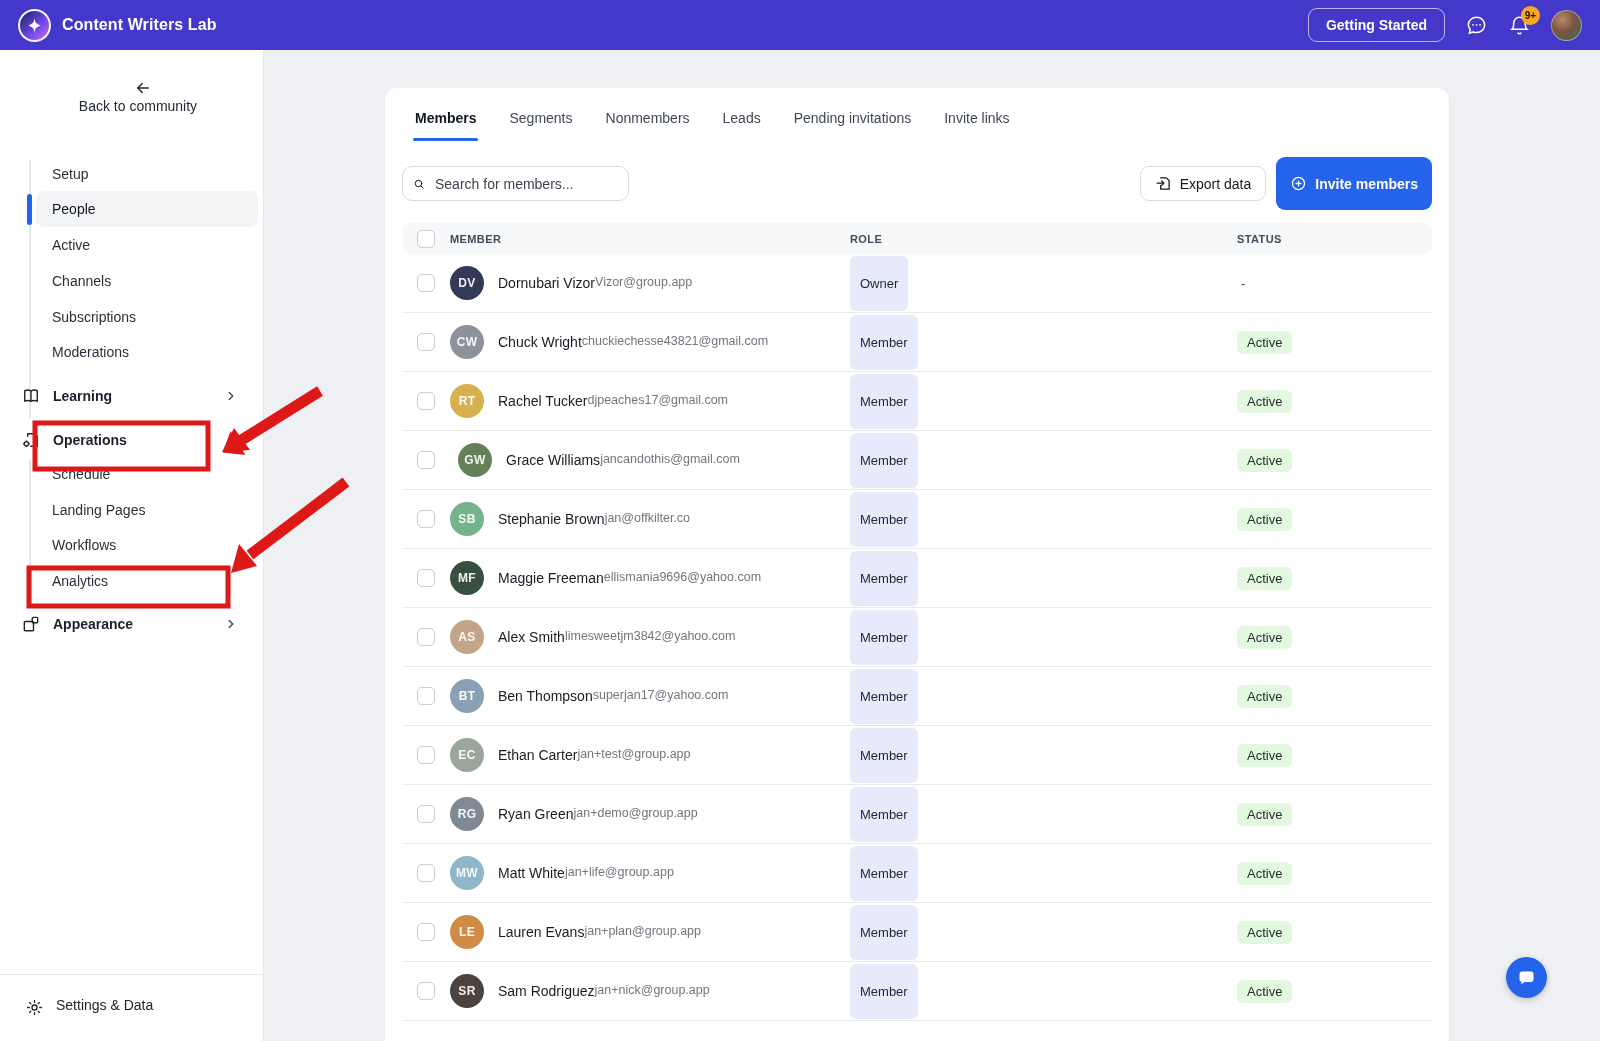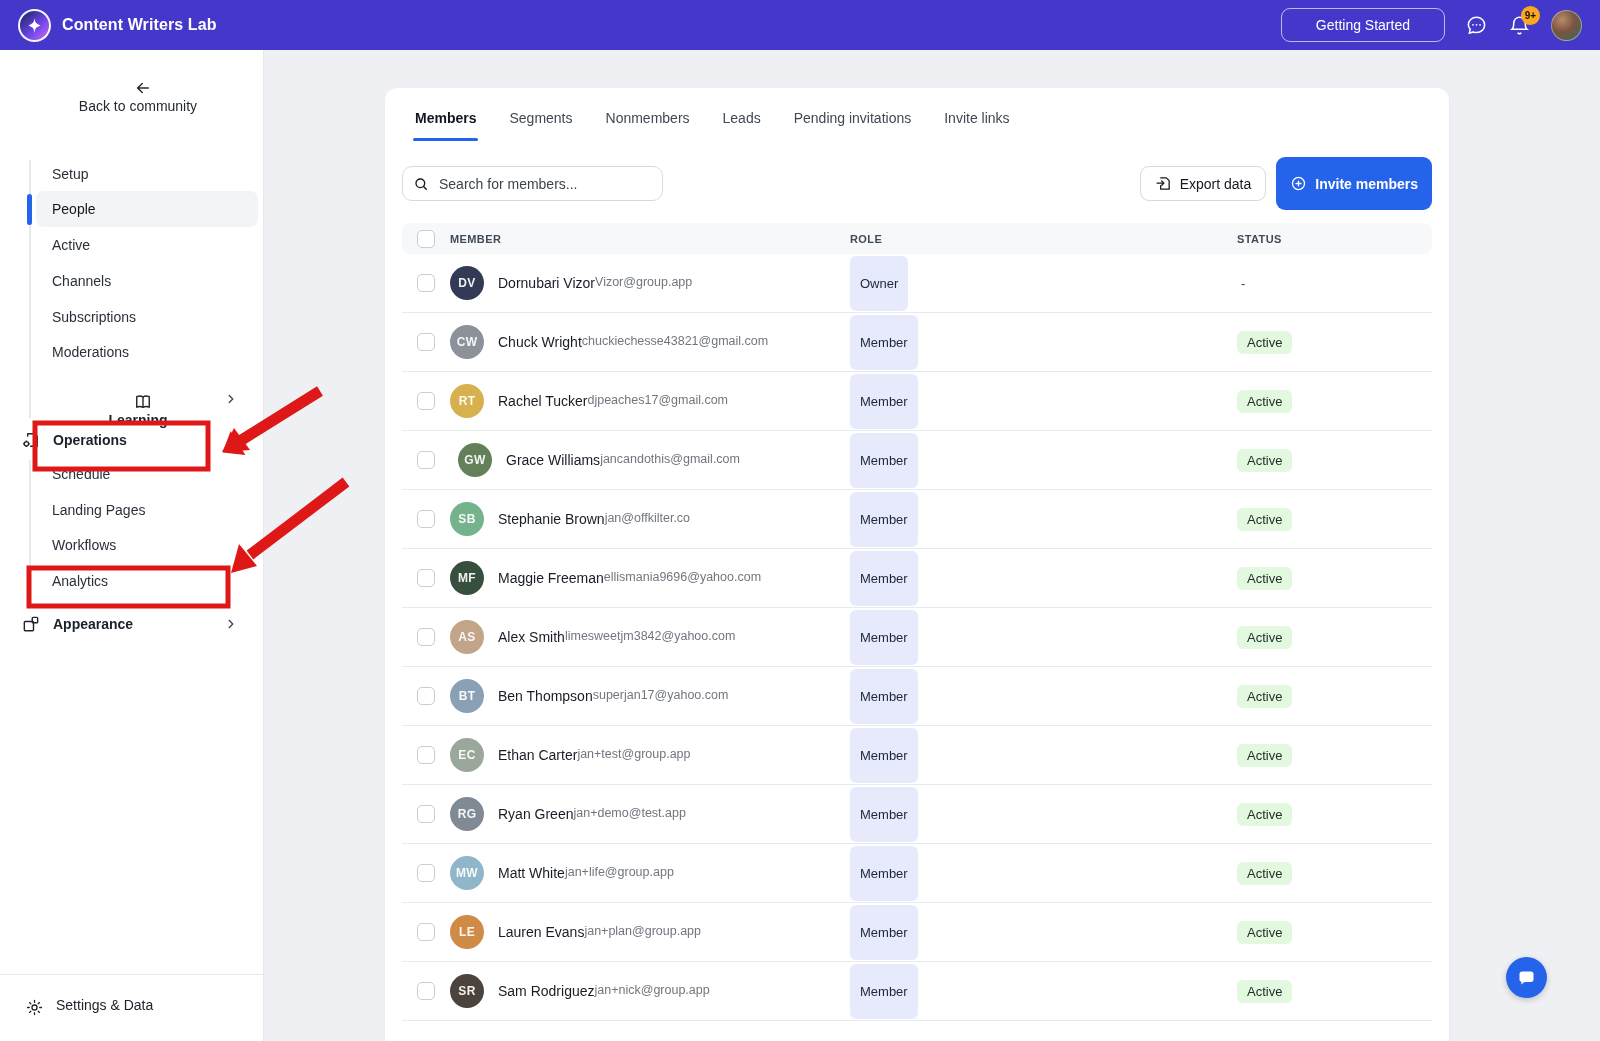--- a/index.html
+++ b/index.html
@@ -29,21 +29,21 @@
   .logo-circle{
     width:33px;height:33px;border-radius:50%;flex:0 0 auto;
     background:linear-gradient(135deg,#232a6e 10%,#6c43e8 55%,#c86df0 100%);
     border:2px solid rgba(255,255,255,.95);
     display:flex;align-items:center;justify-content:center;
   }
   .app-title{color:#fff;font-size:16px;font-weight:bold;margin-left:11px;letter-spacing:.1px;}
   .topbar-right{margin-left:auto;display:flex;align-items:center;gap:20px;}
   .getting-started{
     background:transparent;border:1.5px solid rgba(255,255,255,.65);border-radius:9px;
-    color:#fff;font-size:14px;font-weight:normal;padding:8px 34px;cursor:pointer;
+    color:#fff;font-size:14px;font-weight:bold;padding:8px 17px;cursor:pointer;
     font-family:"Liberation Sans",sans-serif;
   }
   .icon-btn{background:none;border:none;padding:0;cursor:pointer;display:flex;align-items:center;position:relative;}
   .notif-badge{
     position:absolute;top:-8px;right:-9px;min-width:19px;height:19px;border-radius:10px;
     background:var(--notif-bg);color:#201500;font-size:10px;font-weight:bold;
     display:flex;align-items:center;justify-content:center;padding:0 3px;
   }
   .user-avatar{
     width:31px;height:31px;border-radius:50%;
@@ -77,21 +77,21 @@
     position:absolute;left:121px;top:38px;width:1064px;height:1160px;background:#fff;
     border-radius:12px;box-shadow:0 1px 2px rgba(16,24,40,.05);padding:0 17px;
   }
   .tabs{display:flex;gap:33px;padding:22px 0 0 13px;}
   .tab{position:relative;font-size:14px;color:var(--text-mid);padding-bottom:15px;cursor:pointer;font-weight:500;}
   .tab.active{color:#0f1620;font-weight:bold;}
   .tab.active::after{content:"";position:absolute;left:-2px;right:-2px;bottom:0;height:3px;border-radius:2px;background:var(--accent-blue);}
 
   .toolbar{display:flex;align-items:center;margin-top:16px;}
   .searchbox{
-    width:261px;height:35px;border:1px solid #d6dade;border-radius:10px;background:#fff;
+    width:227px;height:35px;border:1px solid #d6dade;border-radius:10px;background:#fff;
     display:flex;align-items:center;padding:0 10px;
   }
   .searchbox input{
     border:none;outline:none;flex:1;font-size:14px;color:#1c222b;margin-left:8px;background:transparent;
     font-family:"Liberation Sans",sans-serif;
   }
   .searchbox input::placeholder{color:#3d444e;}
   .toolbar-right{margin-left:auto;display:flex;align-items:center;gap:10px;}
   .btn-export{
     height:35px;display:flex;align-items:center;gap:8px;padding:0 14px;background:#fff;
@@ -203,21 +203,21 @@
   <div class="sub-item" style="top:213px;">
     <span>Channels</span>
   </div>
   <div class="sub-item" style="top:249px;">
     <span>Subscriptions</span>
   </div>
   <div class="sub-item" style="top:284px;">
     <span>Moderations</span>
   </div>
 
-  <div class="side-row" style="top:342px;height:32px;cursor:pointer;flex-direction:column;">
+  <div class="side-row" style="top:330px;height:32px;cursor:pointer;">
     <span class="ic">
       <svg width="20" height="20" viewBox="0 0 24 24" fill="none" stroke="#20252d" stroke-width="1.7" stroke-linejoin="round">
         <path d="M12 6C10 4.6 7 4.6 4.5 5.6V18.2C7 17.2 10 17.2 12 18.6C14 17.2 17 17.2 19.5 18.2V5.6C17 4.6 14 4.6 12 6Z"></path>
         <path d="M12 6v12.6"></path>
       </svg>
     </span>
     <span class="lbl section-lbl">Learning</span>
     <span class="chev">
       <svg width="14" height="14" viewBox="0 0 24 24" fill="none" stroke="#3a414b" stroke-width="2.2" stroke-linecap="round">
           <path d="M9 6l6 6-6 6"></path>
@@ -470,21 +470,21 @@
   </div>
 
   <div class="trow">
     <div class="cell-check">
               <span class="checkbox"></span>
             </div>
     <div class="cell-member">
       <span class="avatar" style="background: rgb(127, 138, 148);">RG</span>
       <span class="member-text">
         <span class="mname">Ryan Green</span>
-        <span class="memail">jan+demo@test.app</span>
+        <span class="memail">jan+demo@group.app</span>
       </span>
     </div>
     <div><span class="badge role-badge">Member</span></div>
     <div><span class="active-badge">Active</span></div>
   </div>
 
   <div class="trow">
     <div class="cell-check">
               <span class="checkbox"></span>
             </div>

